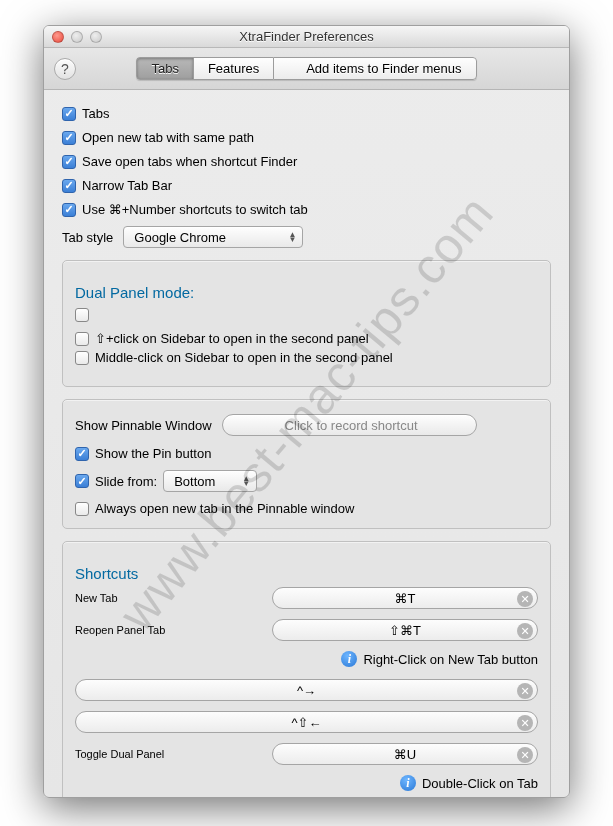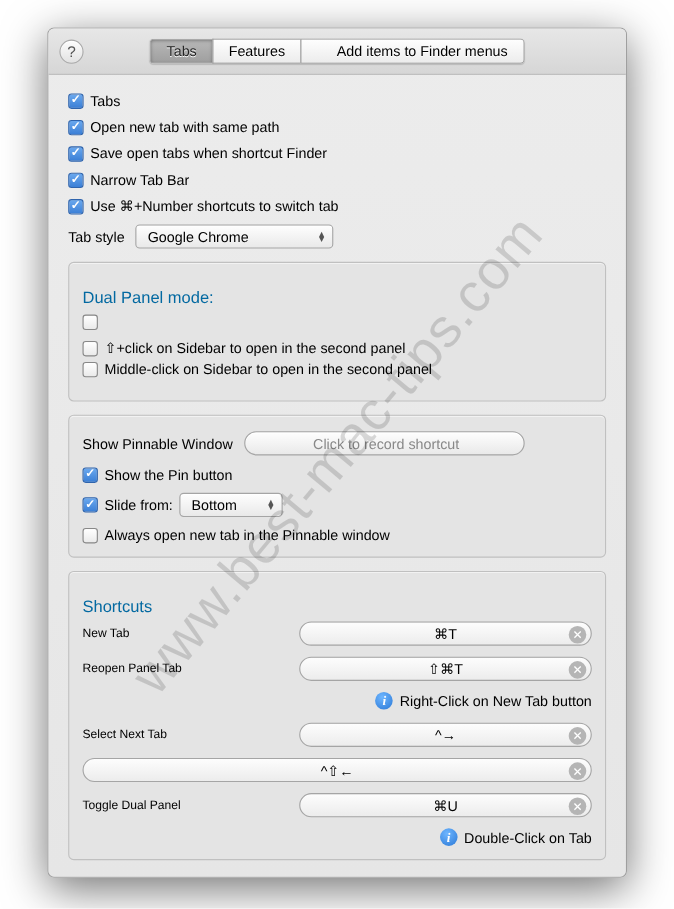--- a/index.html
+++ b/index.html
@@ -204,20 +204,28 @@
     font-family: Arial, sans-serif;
     white-space:nowrap;
     letter-spacing:1px;
   }
 </style>
 </head>
 <body>
 
 <div class="window">
 
+  <div class="titlebar">
+    <div class="traffic">
+      <div class="tl-btn tl-close"></div>
+      <div class="tl-btn tl-min"></div>
+      <div class="tl-btn tl-zoom"></div>
+    </div>
+    <div class="title">XtraFinder Preferences</div>
+  </div>
 
   <div class="toolbar">
     <div class="help-btn">
       <span>?</span>
     </div>
     <div class="seg">
       <div class="seg-btn active">Tabs</div>
       <div class="seg-btn">Features</div>
       <div class="seg-btn">Add items to Finder menus</div>
     </div>
@@ -318,21 +326,20 @@
           <span class="sc-clear">✕</span>
         </div>
       </div>
 
       <div class="info-row">
         <span class="info-icon">i</span>
         <span>Right-Click on New Tab button</span>
       </div>
 
       <div class="shortcut-row">
-        <span class="lbl">Select Next Tab</span>
         <div class="sc-input">
           <span>^→</span>
           <span class="sc-clear">✕</span>
         </div>
       </div>
 
       <div class="shortcut-row">
         <div class="sc-input">
           <span>^⇧←</span>
           <span class="sc-clear">✕</span>

